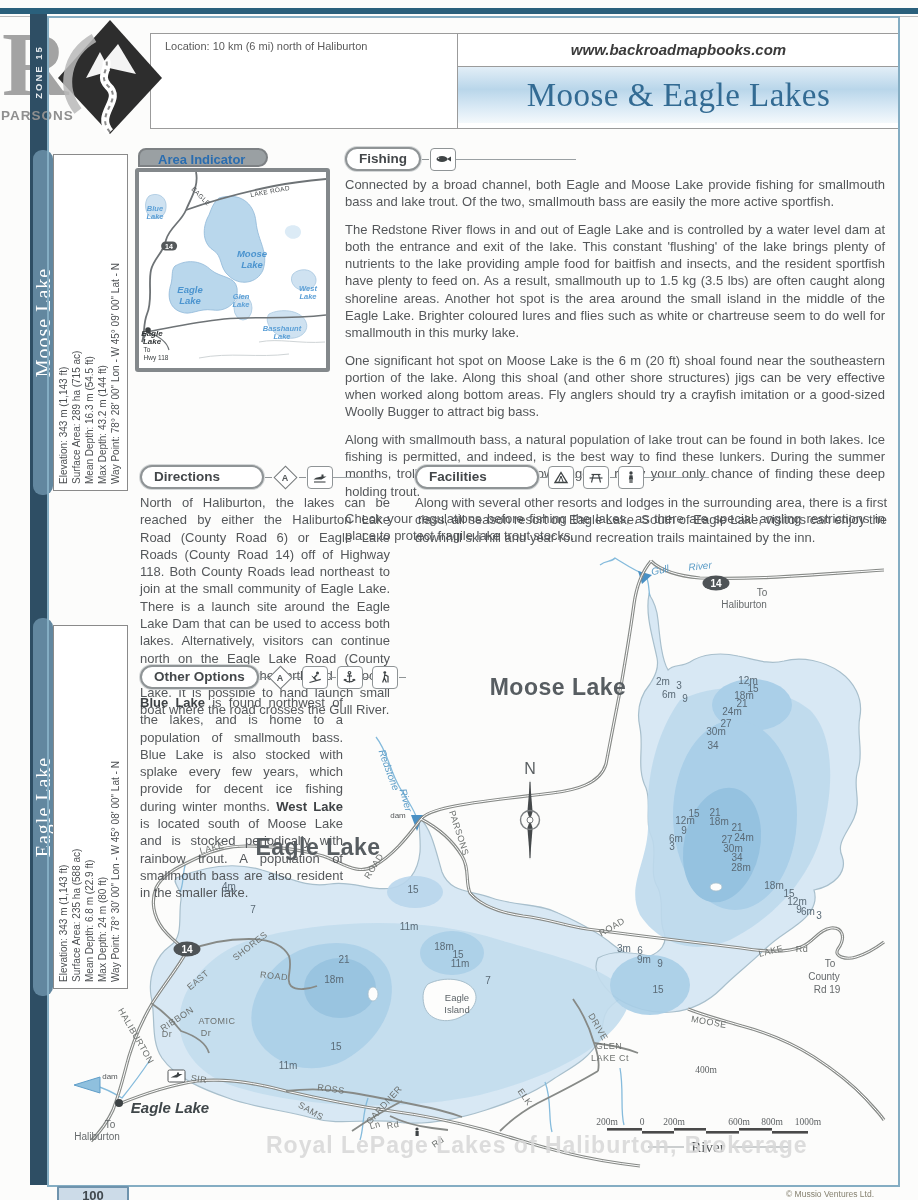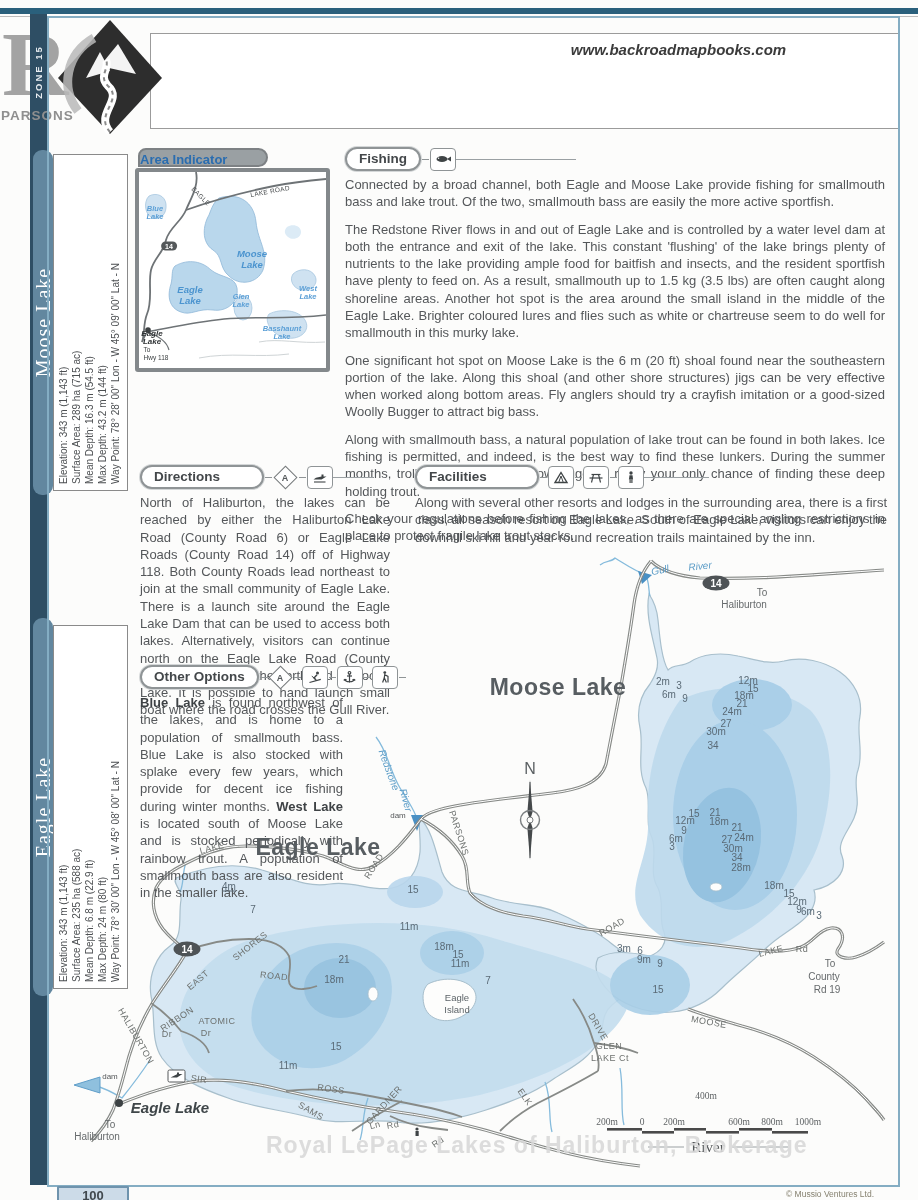--- a/index.html
+++ b/index.html
@@ -31,21 +31,21 @@
   
   .lakebar{background:#62879f;border-radius:9px;text-align:center;color:#fff;
       font-family:"Liberation Serif",serif;font-size:20px;letter-spacing:1px;z-index:6;}
   .statsbox{background:#fff;border:1px solid #8a8a8a;z-index:7;padding:3px 6px;box-sizing:border-box;}
   .stat-line{font-size:10px;line-height:13px;color:#4c4f52;white-space:nowrap;}
   
   .indicator{position:absolute;left:135px;top:168px;width:195px;height:204px;background:#fff;
       border:4px solid #83888b;border-radius:3px;z-index:10;box-sizing:border-box;}
   .indicator-tab{position:absolute;left:138px;top:148px;width:130px;height:19px;background:#9aa0a3;
       border:2px solid #7d8184;border-radius:10px 12px 12px 0;color:#2a6db0;font-weight:bold;font-size:13px;
-      line-height:20px;padding-left:0;z-index:11;box-sizing:border-box;}
+      line-height:20px;padding-left:18px;z-index:11;box-sizing:border-box;}
   .mini-map{position:absolute;left:139px;top:172px;width:187px;height:196px;z-index:10;overflow:hidden;}
   .mini-label{position:absolute;transform:translate(-50%,-50%);white-space:nowrap;}
   .mini-lake{font-size:7.5px;font-weight:bold;font-style:italic;color:#5b9fd6;}
   .mini-lake-big{font-size:9.5px;font-weight:bold;font-style:italic;color:#4b94cf;}
   .mini-road{font-size:6.5px;color:#4e5254;letter-spacing:0.3px;}
   .mini-black{font-size:8px;font-weight:bold;font-style:italic;color:#2f3335;}
   .mini-tiny{font-size:6.5px;color:#3c4042;}
   .mini-shield{background:#54585a;color:#fff;font-size:7px;font-weight:bold;padding:0 4px;border-radius:6px;line-height:9px;}
   
   .section-head{position:absolute;display:flex;align-items:center;z-index:12;}
@@ -103,22 +103,28 @@
 <svg class="diamond-logo" width="118" height="120" viewBox="0 0 118 120">
   <path d="M62 4 L114 62 L62 118 L10 62 Z" fill="#2d2d2d"></path>
   <path d="M30 95 C12 72 18 38 46 22" fill="none" stroke="#b9b9b9" stroke-width="9" opacity="0.85"></path>
   <path d="M38 62 L52 36 L62 55 Z" fill="#f4f4f4"></path>
   <path d="M52 50 L70 28 L88 58 Z" fill="#f4f4f4"></path>
   <path d="M62 116 C46 98 76 84 60 70 C50 60 62 52 58 44" fill="none" stroke="#ffffff" stroke-width="8"></path>
   <path d="M62 116 C46 98 76 84 60 70 C50 60 62 52 58 44" fill="none" stroke="#8a8a8a" stroke-width="2" stroke-dasharray="4 4"></path>
 </svg>
 
 <div class="header-box">
+  <div class="header-left">
+    <div class="loc-text">Location: 10 km (6 mi) north of Haliburton</div>
+  </div>
   <div class="header-right">
     <div class="website">www.backroadmapbooks.com</div>
+    <div class="title-strip">
+      <span class="page-title">Moose &amp; Eagle Lakes</span>
+    </div>
   </div>
 </div>
 
 <div class="vblock lakebar" style="left:33px;top:495px;width:345px;height:20px;line-height:20px;">Moose Lake</div>
 <div class="vblock statsbox" style="left:53px;top:491px;width:337px;height:75px;">
 
 <div class="stat-line">Elevation: 343 m (1,143 ft)</div>
     <div class="stat-line">Surface Area: 289 ha (715 ac)</div>
     <div class="stat-line">Mean Depth: 16.3 m (54.5 ft)</div>
     <div class="stat-line">Max Depth: 43.2 m (144 ft)</div>
@@ -497,21 +503,21 @@
 <div class="label-layer">
 
 <span class="shield" style="left: 716px; top: 583px; position: absolute;">14</span>
     <span class="shield" style="left: 187px; top: 949px; position: absolute;">14</span>
   </div>
 <div class="label-layer">
 
 <span class="map-label scalenum" style="left: 607px; top: 1122px; position: absolute;">200m</span>
     <span class="map-label scalenum" style="left: 642px; top: 1122px; position: absolute;">0</span>
     <span class="map-label scalenum" style="left: 674px; top: 1122px; position: absolute;">200m</span>
-    <span class="map-label scalenum" style="left: 706px; top: 1096px; position: absolute;">400m</span>
+    <span class="map-label scalenum" style="left: 706px; top: 1070px; position: absolute;">400m</span>
     <span class="map-label scalenum" style="left: 739px; top: 1122px; position: absolute;">600m</span>
     <span class="map-label scalenum" style="left: 772px; top: 1122px; position: absolute;">800m</span>
     <span class="map-label scalenum" style="left: 808px; top: 1122px; position: absolute;">1000m</span>
   </div>
 <div class="scaletitle">River</div>
 
 <div class="watermark">Royal LePage Lakes of Haliburton, Brokerage</div>
 <div class="pageno">100</div>
 <div class="copyright">© Mussio Ventures Ltd.</div>
 

